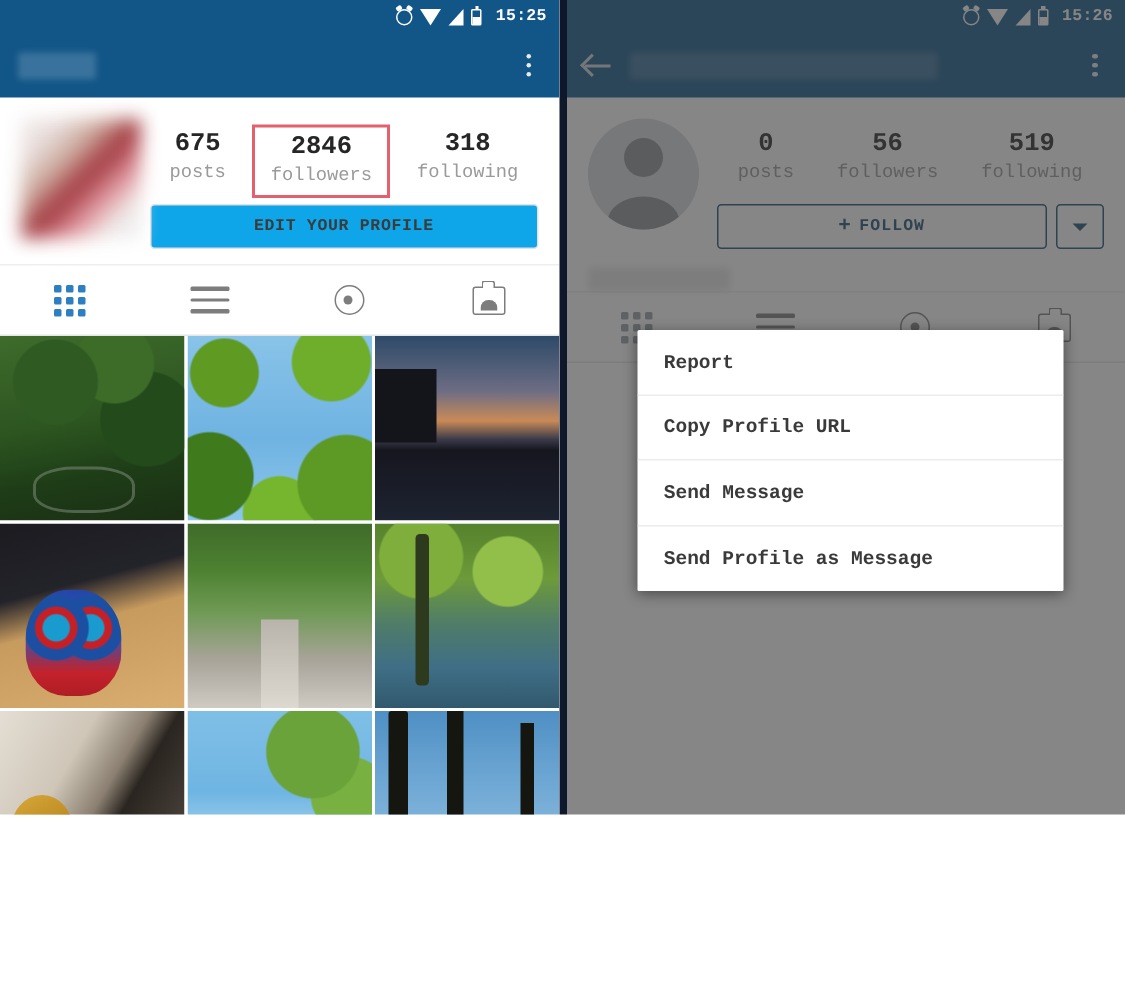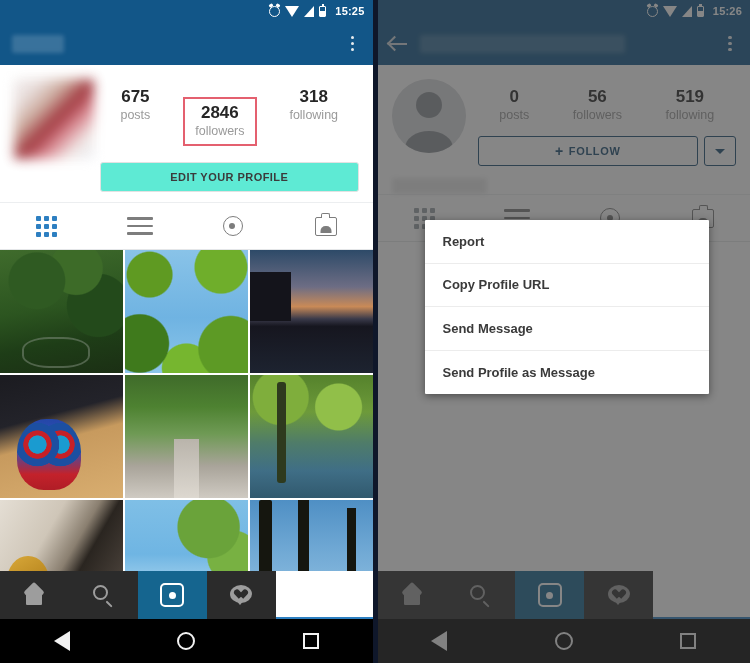--- a/index.html
+++ b/index.html
@@ -1,18 +1,18 @@
 <!DOCTYPE html>
 <html><head>
 <meta charset="utf-8">
 <style>
   html,body{margin:0;padding:0;background:#ffffff;}
   body{font-family:"Liberation Sans","DejaVu Sans",sans-serif;-webkit-font-smoothing:antialiased;}
 
-  .screens{position:relative;width:750px;height:663px;display:flex;overflow:hidden;}
+  .screens{position:relative;width:750px;height:543px;display:flex;overflow:hidden;font-family:Liberation Mono, monospace;}
   .phone{position:relative;width:375px;height:663px;overflow:hidden;background:#fff;}
   .phone.right{border-left:5px solid #0f172a;}
 
   
   .statusbar{position:relative;height:22px;background:#125688;display:flex;align-items:center;justify-content:flex-end;padding-right:8px;box-sizing:border-box;}
   .statusbar .sysicons{display:flex;align-items:center;gap:5px;}
   .clock{color:#fff;font-size:11px;font-weight:bold;letter-spacing:.2px;margin-left:4px;}
   .ic{display:inline-block;}
   .ic-alarm{width:11px;height:11px;border:1.6px solid #fff;border-radius:50%;position:relative;box-sizing:border-box;}
   .ic-alarm:before,.ic-alarm:after{content:"";position:absolute;top:-3px;width:4px;height:3px;background:#fff;border-radius:1px;}
@@ -40,24 +40,24 @@
   .avatar-wrap{width:86px;flex:0 0 auto;}
   .avatar-blur{width:80px;height:80px;background:
      linear-gradient(135deg,#f2eded 0%,#e7dcda 18%,#caa89a 35%,#9c2d35 52%,#d8838c 66%,#efe6e4 82%,#eef3f8 100%);
      filter:blur(6px);opacity:.95;border-radius:2px;}
   .avatar-default{width:74px;height:74px;border-radius:50%;background:#d7d9dc;position:relative;overflow:hidden;}
   .avatar-default:before{content:"";position:absolute;top:13px;left:50%;transform:translateX(-50%);width:26px;height:26px;border-radius:50%;background:#8d9297;}
   .avatar-default:after{content:"";position:absolute;bottom:-12px;left:50%;transform:translateX(-50%);width:48px;height:34px;border-radius:50% 50% 0 0;background:#8d9297;}
   .stats-col{flex:1;padding-top:4px;}
   .stats{display:flex;align-items:flex-start;justify-content:space-around;}
   .stat{text-align:center;padding:4px 8px;box-sizing:border-box;}
-  .stat.boxed{border:2px solid #e4606f;padding:4px 10px;margin-top:14px;}
+  .stat.boxed{border:2px solid #e4606f;padding:4px 10px;}
   .stat .num{font-size:17px;font-weight:bold;color:#262626;line-height:20px;}
   .stat .lbl{font-size:12.5px;color:#9a9a9a;line-height:17px;}
-  .profile-btn{margin-top:16px;height:28px;background:#5eead4;border:1px solid #e2e2e2;border-radius:3px;display:flex;align-items:center;justify-content:center;color:#3b3b3b;font-size:11px;font-weight:bold;letter-spacing:.45px;}
+  .profile-btn{margin-top:4px;height:28px;background:#0ea5e9;border:1px solid #e2e2e2;border-radius:3px;display:flex;align-items:center;justify-content:center;color:#3b3b3b;font-size:11px;font-weight:bold;letter-spacing:.45px;}
   .follow-row{margin-top:8px;display:flex;gap:6px;}
   .follow-btn{flex:1;height:28px;border:1.4px solid #1b4d72;border-radius:3px;display:flex;align-items:center;justify-content:center;color:#1b4d72;font-size:11px;font-weight:bold;letter-spacing:.7px;}
   .follow-btn .plus{font-size:14px;font-weight:bold;margin-right:5px;}
   .follow-caret{width:30px;height:28px;border:1.4px solid #1b4d72;border-radius:3px;display:flex;align-items:center;justify-content:center;}
   .caret-dn{width:0;height:0;border-left:5px solid transparent;border-right:5px solid transparent;border-top:5px solid #1b4d72;}
   .bio-blur{margin:2px 14px 0 14px;width:95px;height:16px;background:#e8e8e8;filter:blur(2.5px);border-radius:2px;}
 
   
   .tabstrip{height:46px;border-top:1px solid #eceef0;border-bottom:1px solid #e4e6e8;display:flex;align-items:center;background:#fff;}
   .tab{flex:1;display:flex;align-items:center;justify-content:center;height:100%;position:relative;}

